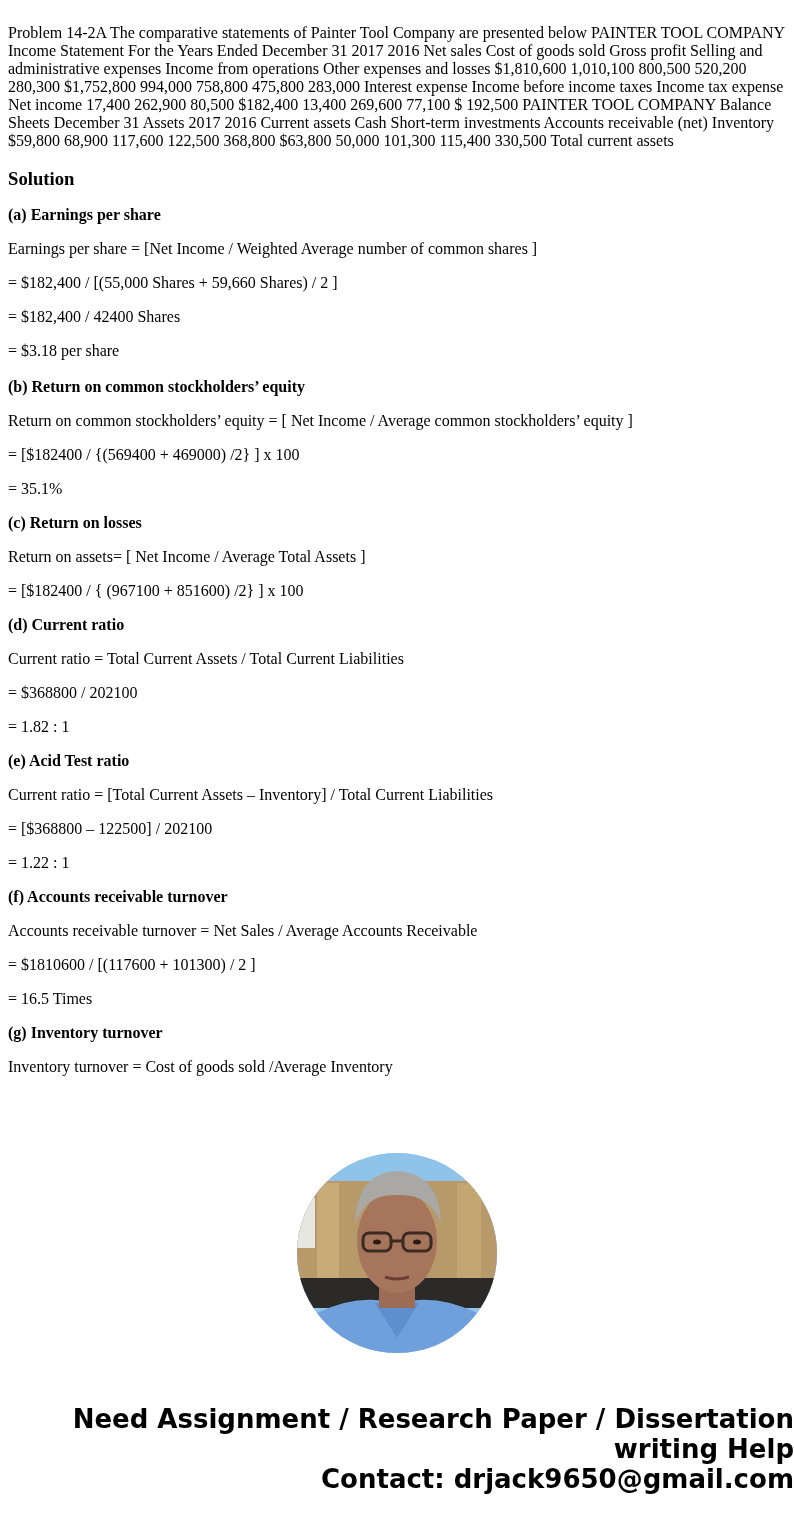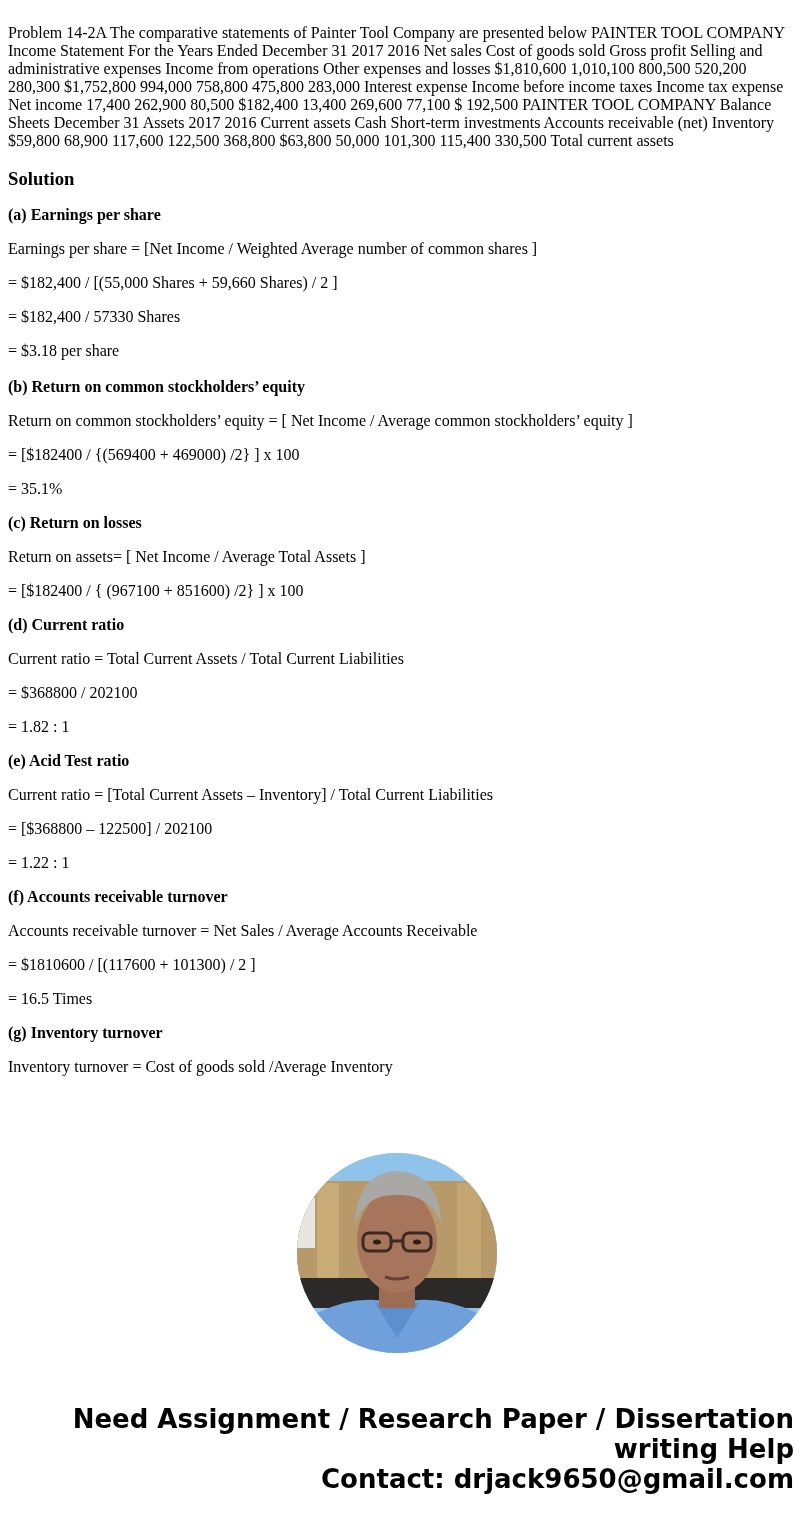--- a/index.html
+++ b/index.html
@@ -72,21 +72,21 @@
 <body>
 
 <div class="content">
   <p class="intro">Problem 14-2A The comparative statements of Painter Tool Company are presented below PAINTER TOOL COMPANY Income Statement For the Years Ended December 31 2017 2016 Net sales Cost of goods sold Gross profit Selling and administrative expenses Income from operations Other expenses and losses $1,810,600 1,010,100 800,500 520,200 280,300 $1,752,800 994,000 758,800 475,800 283,000 Interest expense Income before income taxes Income tax expense Net income 17,400 262,900 80,500 $182,400 13,400 269,600 77,100 $ 192,500 PAINTER TOOL COMPANY Balance Sheets December 31 Assets 2017 2016 Current assets Cash Short-term investments Accounts receivable (net) Inventory $59,800 68,900 117,600 122,500 368,800 $63,800 50,000 101,300 115,400 330,500 Total current assets</p>
 
   <h3 class="solution">Solution</h3>
 
   <p class="para bold">(a) Earnings per share</p>
   <p class="para">Earnings per share = [Net Income / Weighted Average number of common shares ]</p>
   <p class="para">= $182,400 / [(55,000 Shares + 59,660 Shares) / 2 ]</p>
-  <p class="para">= $182,400 / 57330 Shares</p>
+  <p class="para">= $182,400 / 42400 Shares</p>
   <p class="para">= $3.18 per share</p>
   <div class="spacer"></div>
 
   <p class="para bold" style="margin-top:0;">(b) Return on common stockholders’ equity</p>
   <p class="para">Return on common stockholders’ equity = [ Net Income / Average common stockholders’ equity ]</p>
   <p class="para">= [$182400 / {(569400 + 469000) /2} ] x 100</p>
   <p class="para">= 35.1%</p>
 
   <p class="para bold">(c) Return on losses</p>
   <p class="para">Return on assets= [ Net Income / Average Total Assets ]</p>

